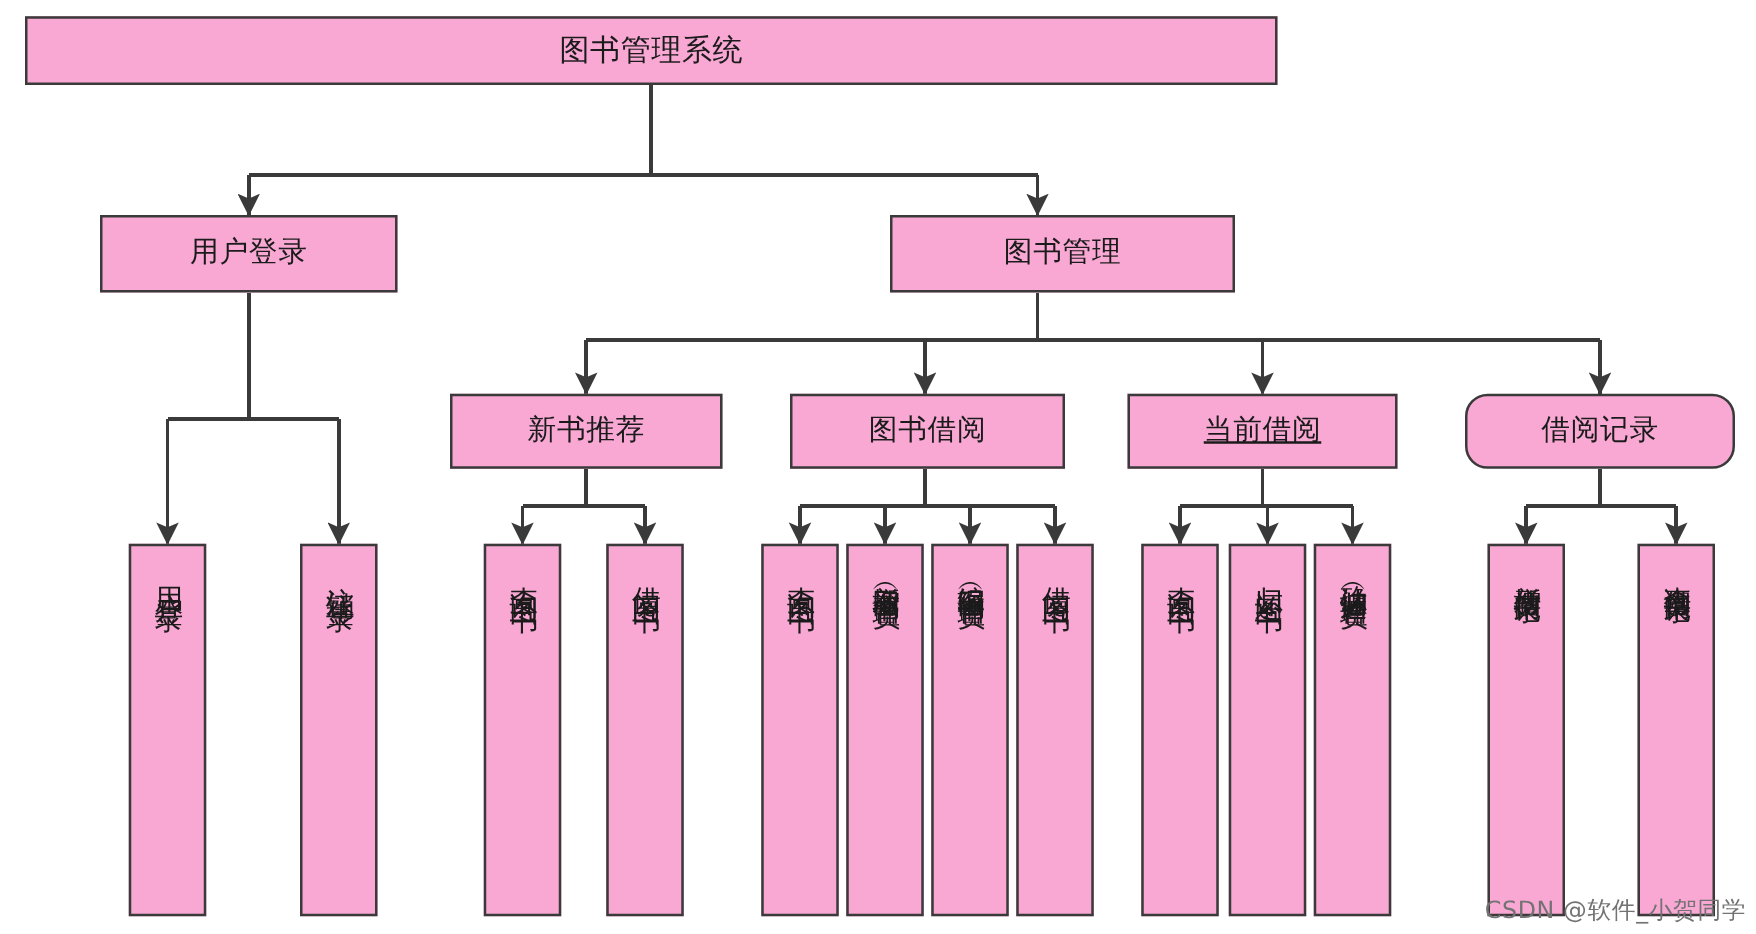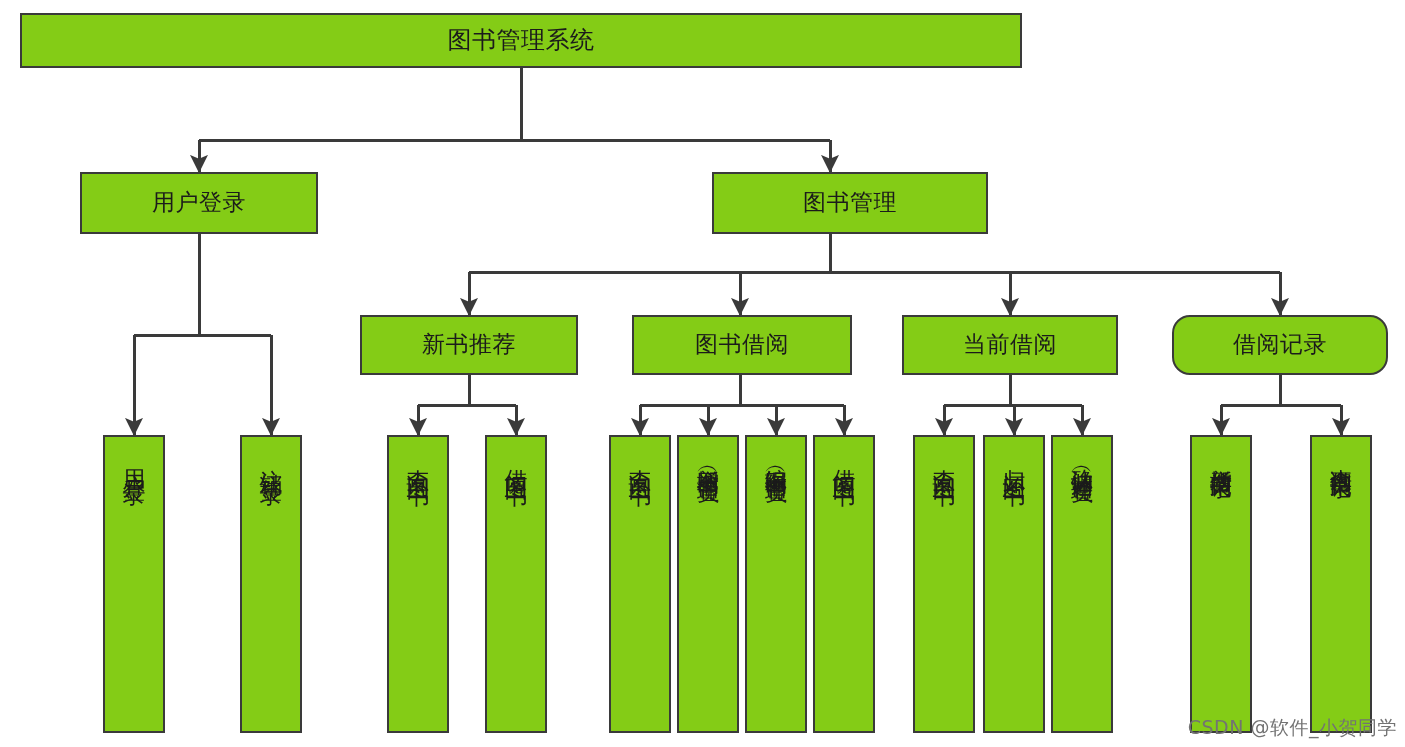--- a/index.html
+++ b/index.html
@@ -21,21 +21,21 @@
     position: absolute;
     left: 0;
     top: 0;
     width: 1405px;
     height: 747px;
   }
   .node {
     position: absolute;
     box-sizing: border-box;
     border: 2.5px solid #3a3a3a;
-    background: #84cc16;
+    background: #f9a8d4;
     display: flex;
     align-items: center;
     justify-content: center;
     color: #1b1b1b;
   }
   .node-label {
     display: block;
     text-align: center;
     line-height: 1.18;
     letter-spacing: 0.5px;
@@ -126,21 +126,21 @@
       </div>
       <div class="node horizontal" style="left: 712px; top: 172px; width: 276px; height: 62px;">
         <span class="node-label">图书管理</span>
       </div>
       <div class="node horizontal" style="left: 360px; top: 315px; width: 218px; height: 60px; align-items: center;">
         <span class="node-label">新书推荐</span>
       </div>
       <div class="node horizontal" style="left: 632px; top: 315px; width: 220px; height: 60px;">
         <span class="node-label">图书借阅</span>
       </div>
-      <div class="node horizontal" style="left: 902px; top: 315px; width: 216px; height: 60px;">
+      <div class="node horizontal" style="left: 902px; top: 315px; width: 216px; height: 60px; text-decoration: underline;">
         <span class="node-label">当前借阅</span>
       </div>
       <div class="node horizontal" style="left: 1172px; top: 315px; width: 216px; height: 60px; border-radius: 18px;">
         <span class="node-label">借阅记录</span>
       </div>
       <div class="node vertical" style="left: 103px; top: 435px; width: 62px; height: 298px;">
         <span class="node-label">用户登录</span>
       </div>
       <div class="node vertical" style="left: 240px; top: 435px; width: 62px; height: 298px;">
         <span class="node-label">注销登录</span>

